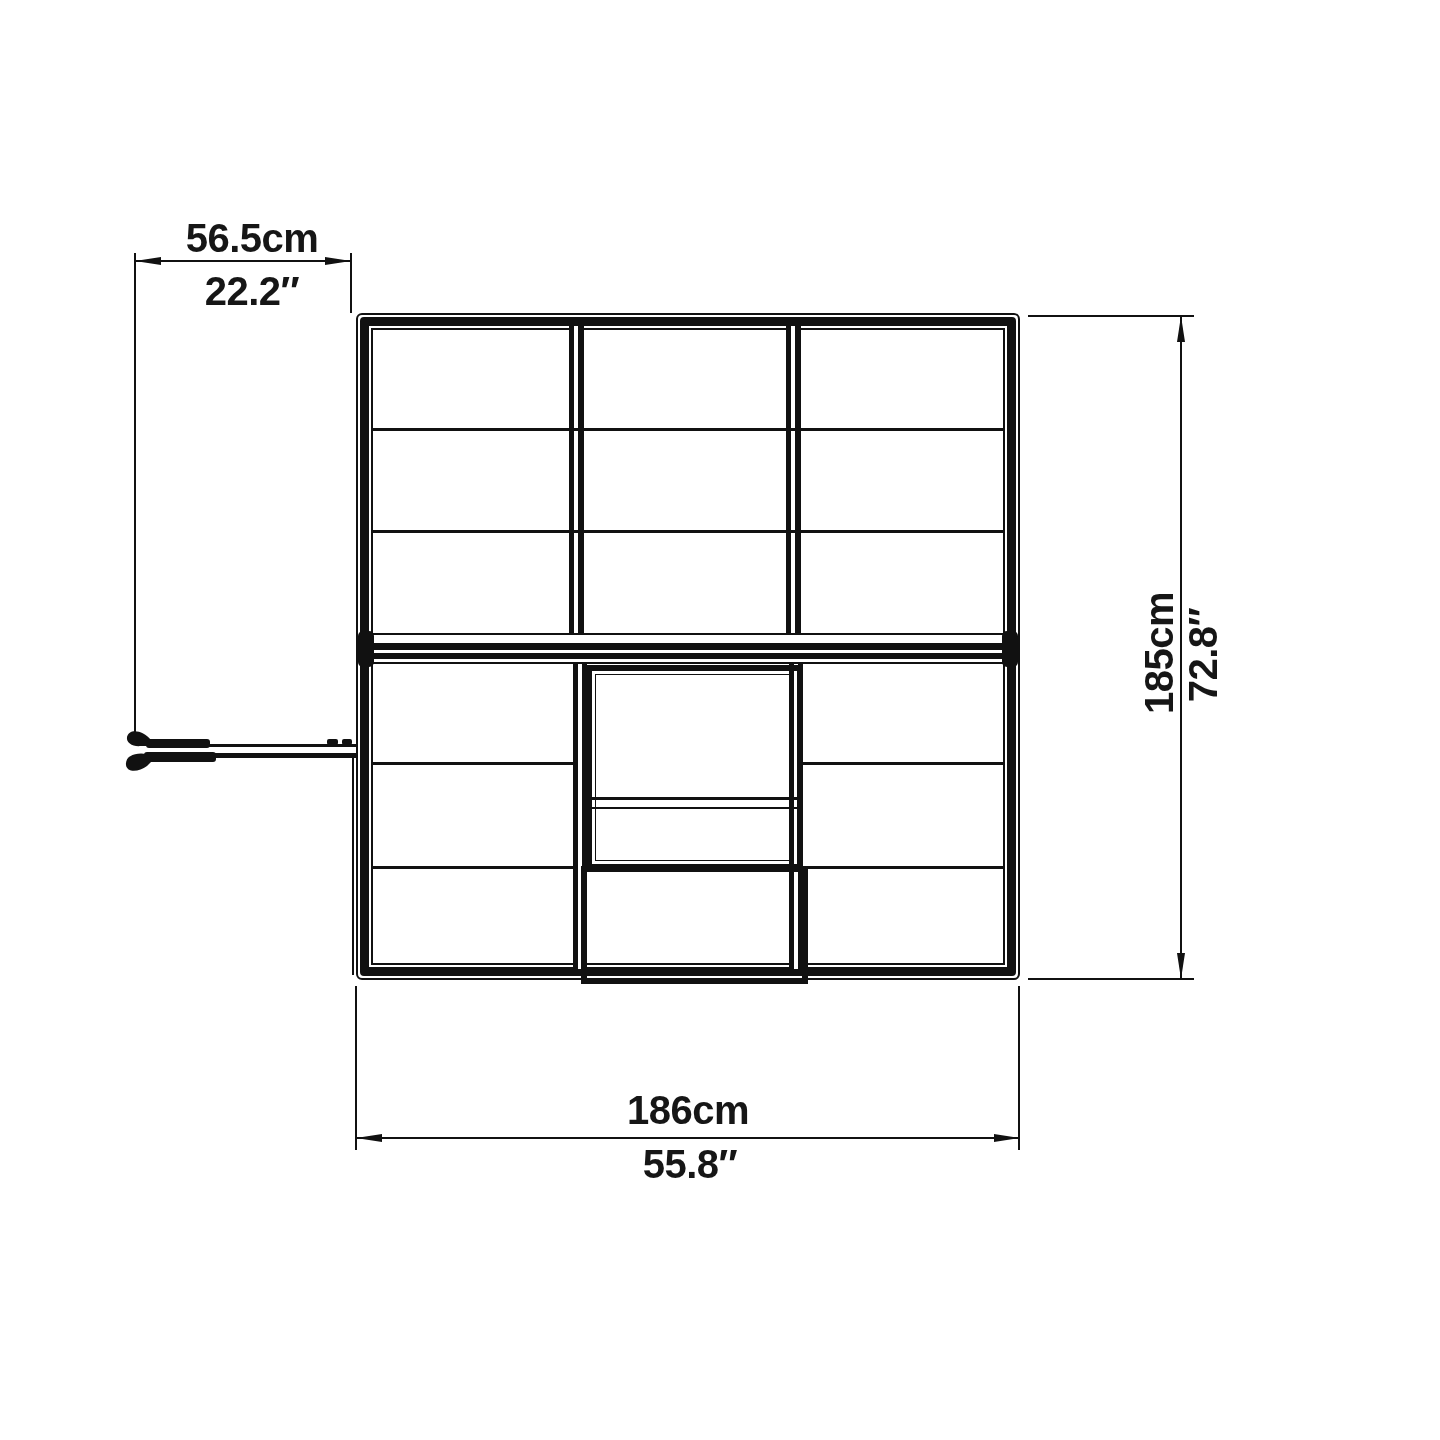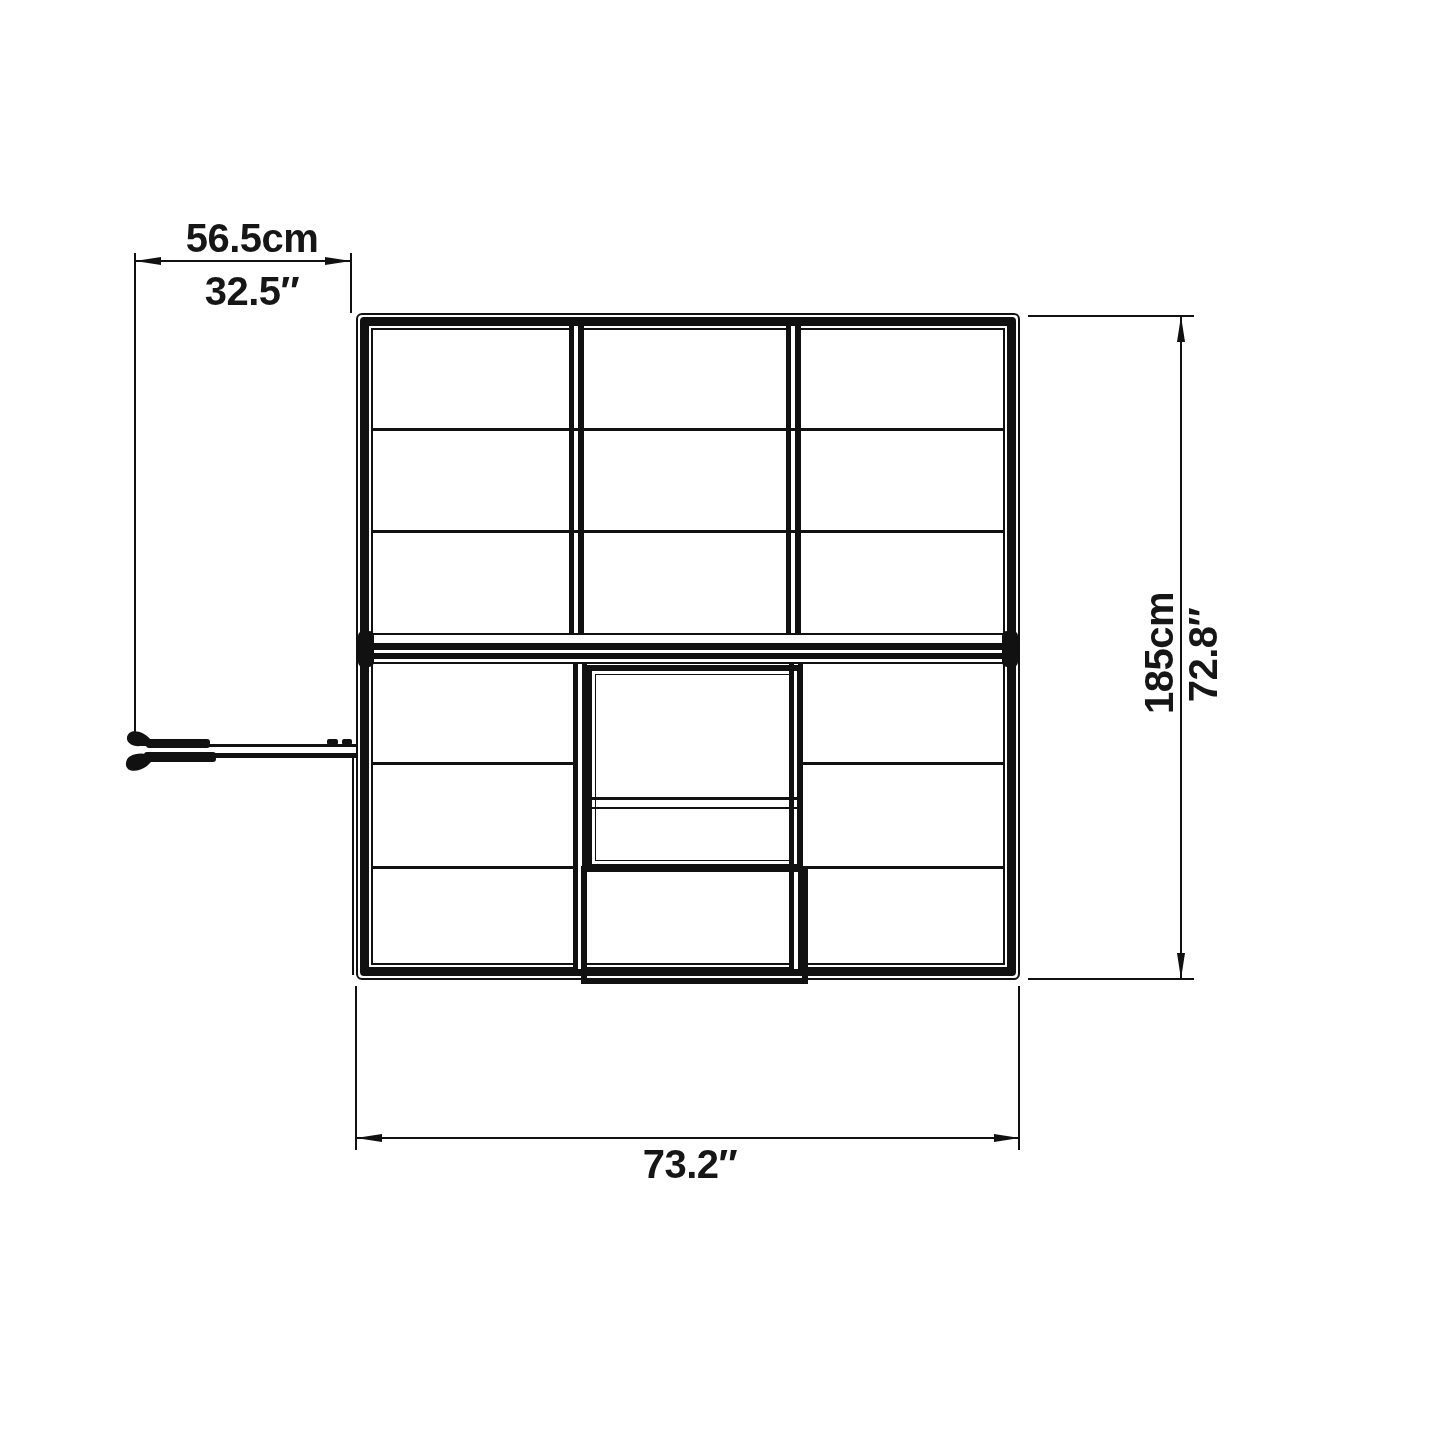--- a/index.html
+++ b/index.html
@@ -98,30 +98,31 @@
     </g>
   </svg>
   <div class="ln" style="left:352px;top:757px;width:2px;height:218px;"></div>
 
   <div class="ln" style="left:134px;top:253px;width:2px;height:480px;"></div>
   <div class="ln" style="left:350px;top:253px;width:2px;height:60px;"></div>
   <div class="ln" style="left:135px;top:260px;width:216px;height:2px;"></div>
   <div class="arrow left" style="left:135px;top:257px;"></div>
   <div class="arrow right" style="left:325px;top:257px;"></div>
   <div class="dim-label" style="left:132px;top:216px;width:240px;">56.5cm</div>
-  <div class="dim-label" style="left:132px;top:269px;width:240px;">32.5″</div>
+  <div class="dim-label" style="left:132px;top:269px;width:240px;">22.2″</div>
 
   <div class="ln" style="left:1028px;top:315px;width:166px;height:2px;"></div>
   <div class="ln" style="left:1028px;top:978px;width:166px;height:2px;"></div>
   <div class="ln" style="left:1180px;top:316px;width:2px;height:663px;"></div>
   <div class="arrow up" style="left:1177px;top:316px;"></div>
   <div class="arrow down" style="left:1177px;top:953px;"></div>
   <div class="dim-label rot" style="left:1059px;top:631px;width:200px;">185cm</div>
   <div class="dim-label rot" style="left:1103px;top:633px;width:200px;">72.8″</div>
 
   <div class="ln" style="left:355px;top:986px;width:2px;height:164px;"></div>
   <div class="ln" style="left:1018px;top:986px;width:2px;height:164px;"></div>
   <div class="ln" style="left:356px;top:1137px;width:664px;height:2px;"></div>
   <div class="arrow left" style="left:356px;top:1134px;"></div>
   <div class="arrow right" style="left:994px;top:1134px;"></div>
-  <div class="dim-label" style="left:550px;top:1142px;width:280px;">73.2″</div>
+  <div class="dim-label" style="left:548px;top:1088px;width:280px;">186cm</div>
+  <div class="dim-label" style="left:550px;top:1142px;width:280px;">55.8″</div>
 
 </div>
 
 </body></html>

